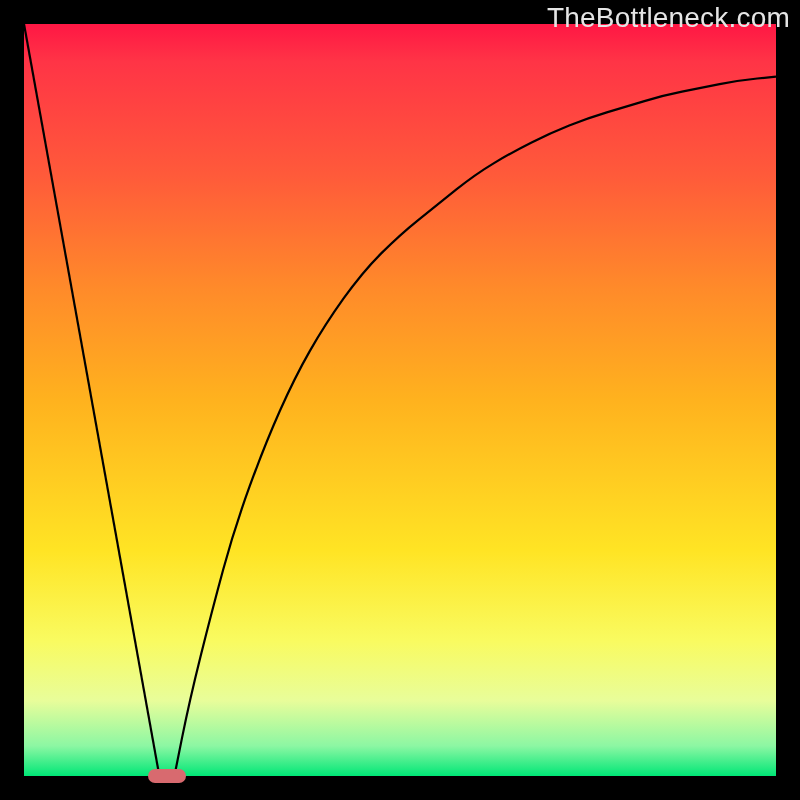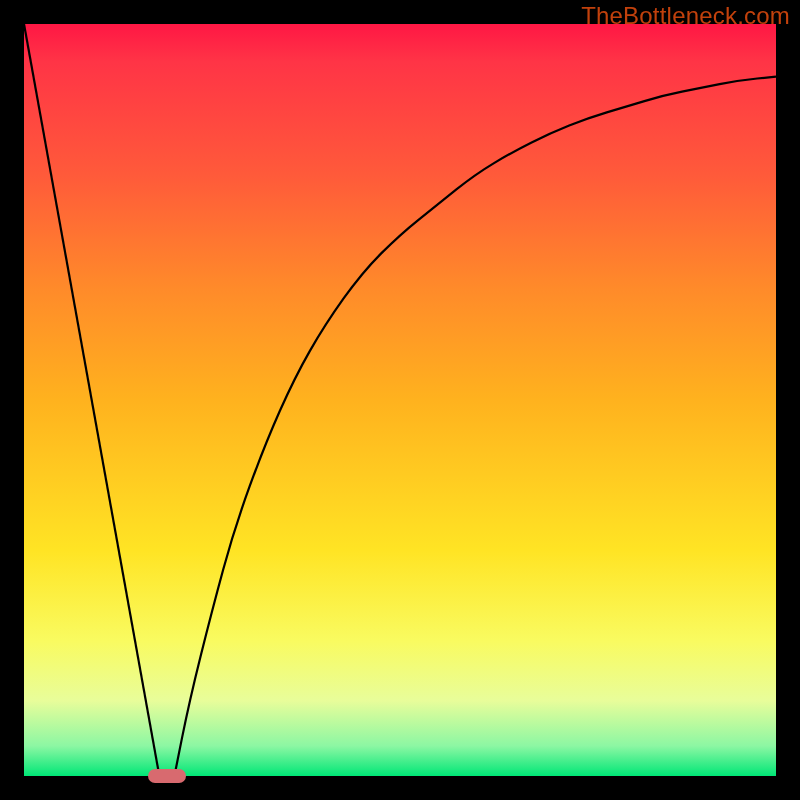--- a/index.html
+++ b/index.html
@@ -37,22 +37,22 @@
   }
   svg.curves {
     position: absolute;
     left: 0; top: 0;
     width: 752px; height: 752px;
   }
   .watermark {
     position: absolute;
     top: 2px;
     right: 10px;
-    color: #c2410c;
-    font-size: 24px;
+    color: #e5e5e5;
+    font-size: 28px;
     font-weight: 500;
     letter-spacing: 0.2px;
   }
   .marker {
     position: absolute;
     background: #d86a6f;
     border-radius: 10px;
   }
 </style>
 </head>

